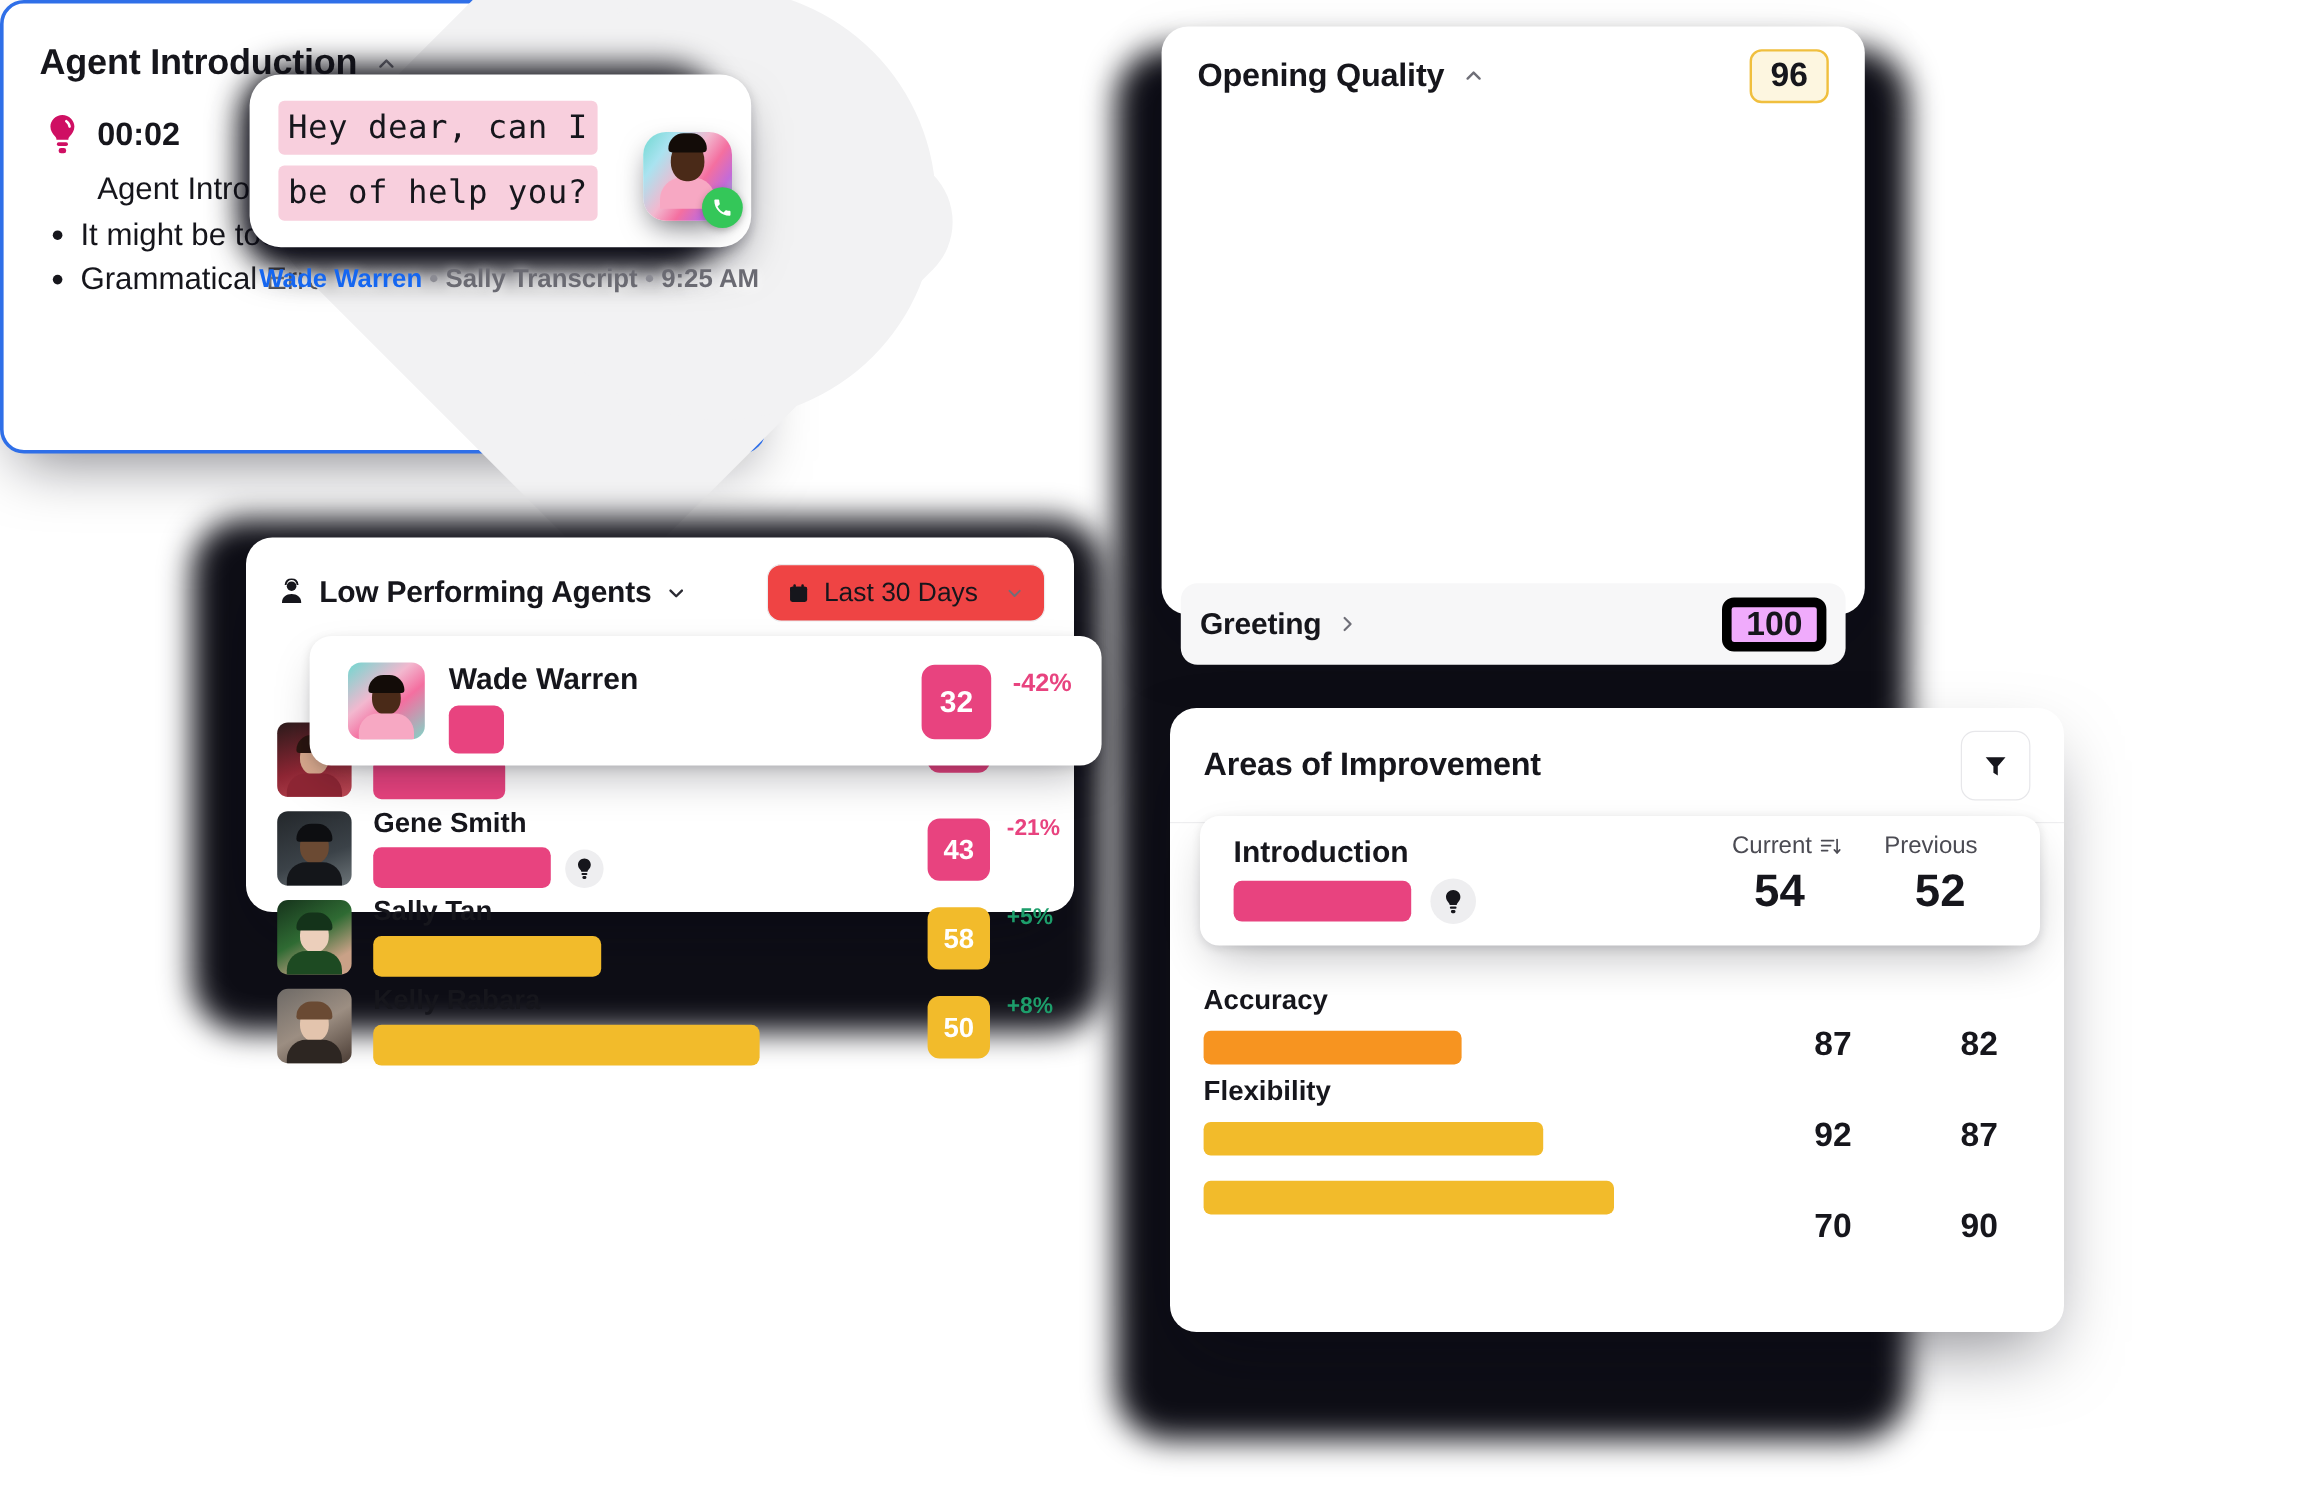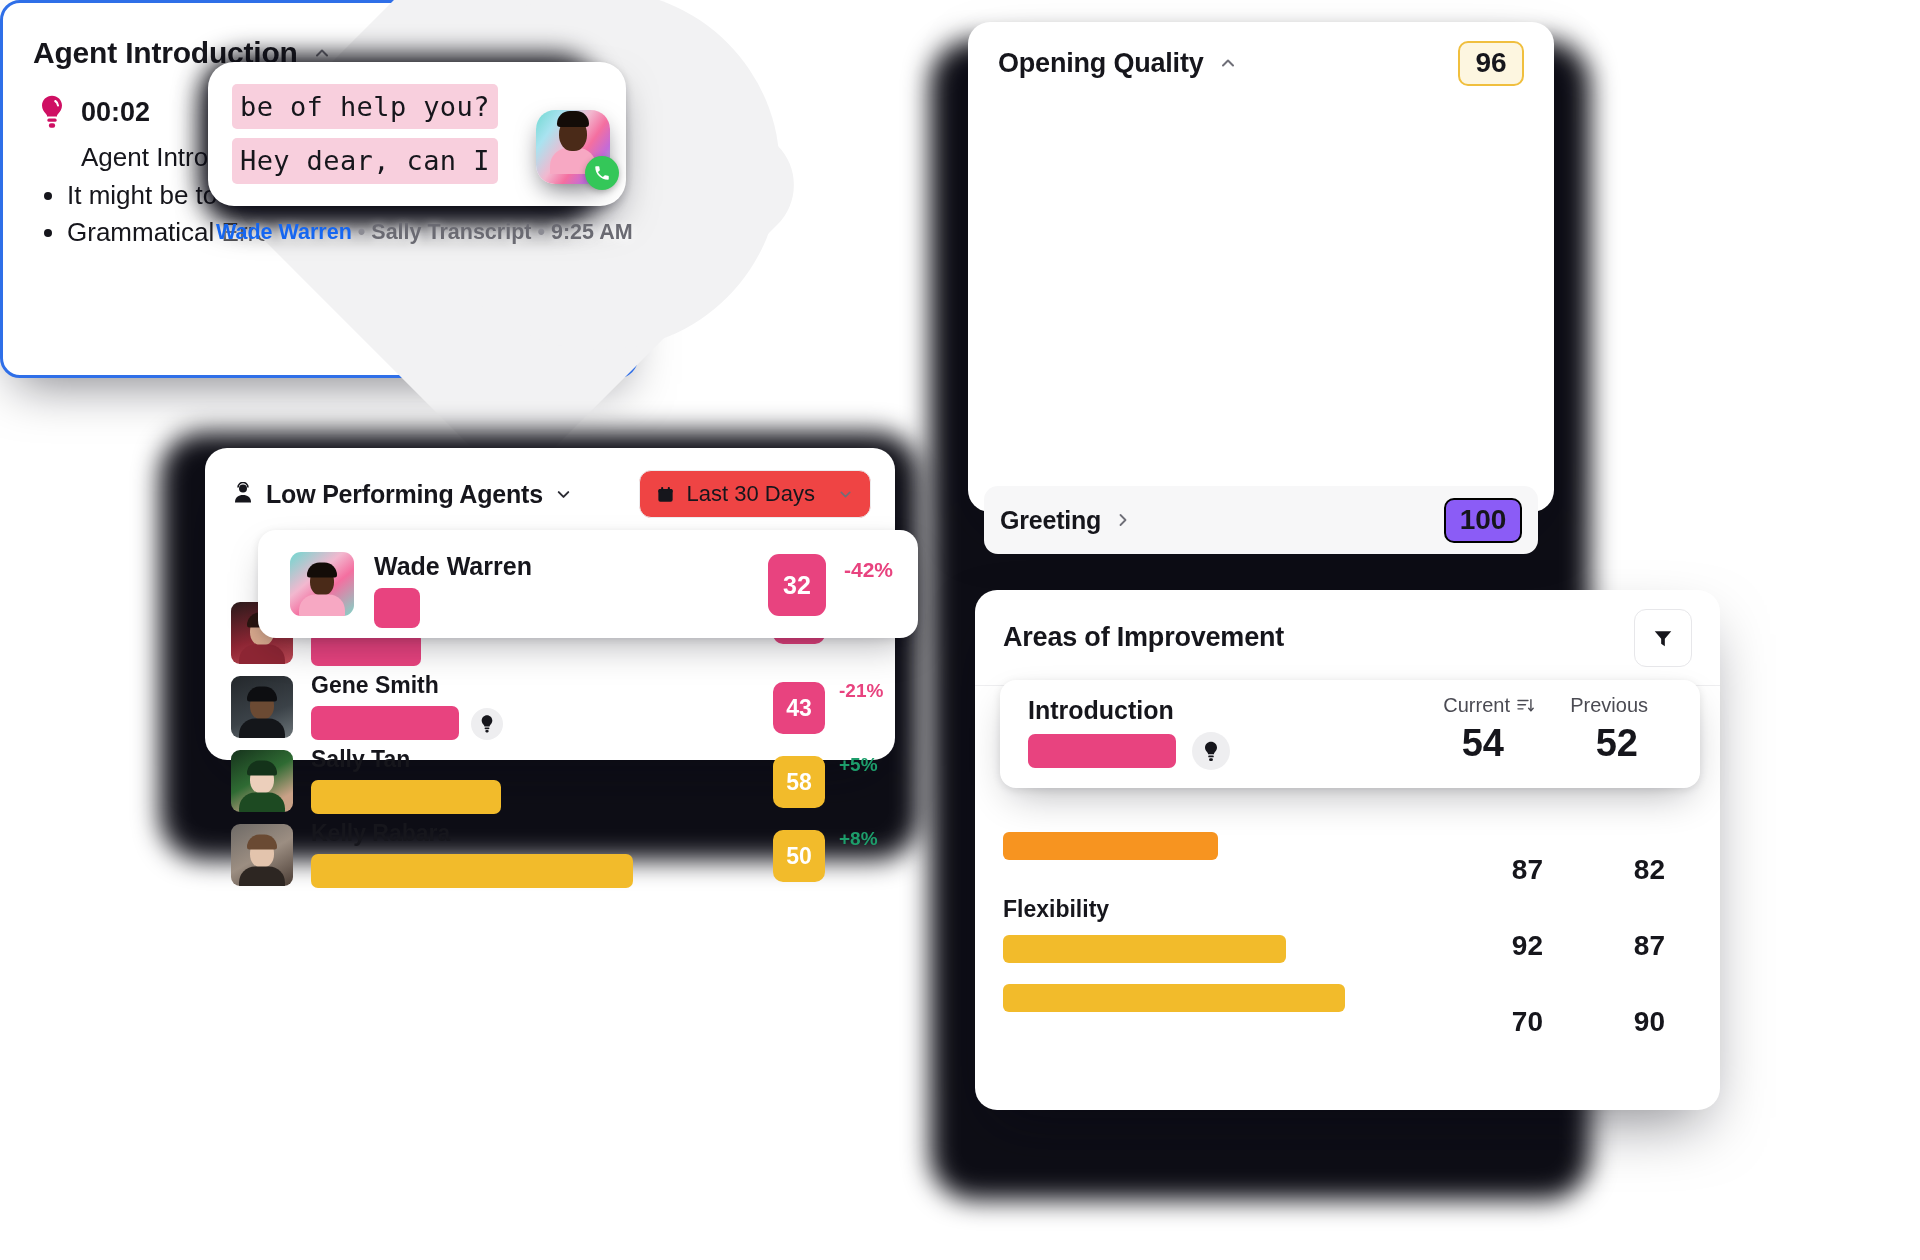--- a/index.html
+++ b/index.html
@@ -64,21 +64,21 @@
      box-shadow:0 26px 60px -18px rgba(8,8,20,.55);}
   #opening-head{position:absolute;left:0;top:0;width:100%;height:82px;
      display:flex;align-items:center;padding:16px 30px;box-sizing:border-box;}
   .sec-title{font-size:27px;font-weight:700;color:#16161c;letter-spacing:-.2px;}
   .chev{margin-left:14px;color:#6f6f78;display:inline-flex;}
   .chev svg{width:20px;height:20px;}
   .score-pill{margin-left:auto;min-width:66px;height:45px;border-radius:10px;
      display:flex;align-items:center;justify-content:center;
      font-size:28px;font-weight:700;padding:0 12px;box-sizing:border-box;}
   .score-amber{background:#fdf6e0;border:2px solid #f0bf3e;color:#16161c;}
-  .score-green{background:#8b5cf6;border:2px solid #000000;color:#16161c;}
+  .score-green{background:#f0abfc;border:8px solid #000000;color:#16161c;}
   .score-pinkpill{background:#fbe0ea;border:2px solid #e8437f;color:#16161c;}
 
   
   #greeting-row{position:absolute;left:16px;top:464px;width:554px;height:68px;
      background:#f7f7f8;border-radius:14px;display:flex;align-items:center;
      padding:0 16px;box-sizing:border-box;}
 
   
   #agent-card{left:858px;top:88px;width:638px;height:378px;z-index:12;
      border:3px solid #2f6fe8;border-radius:20px;background:#fff;
@@ -192,22 +192,22 @@
 
   <div class="blob blob-a"></div>
   <div class="blob blob-b"></div>
 
   <div class="shadow-slab" style="left:160px;top:432px;width:760px;height:428px;"></div>
   <div class="shadow-slab" style="left:930px;top:40px;width:660px;height:1160px;"></div>
   <div class="shadow-slab" style="left:200px;top:55px;width:400px;height:170px;"></div>
 
   <div id="transcript-wrap">
     <div id="bubble">
+      <span class="bubble-line">Hey dear, can I</span>
       <span class="bubble-line">be of help you?</span>
-      <span class="bubble-line">Hey dear, can I</span>
     </div>
     <div id="transcript-meta">
       <span class="nm">Wade Warren</span>
       <span class="dot">•</span>
       <span class="lt">Sally Transcript</span>
       <span class="dot">•</span>
       <span class="lt">9:25 AM</span>
     </div>
   </div>
 
@@ -385,20 +385,21 @@
     <div id="areas-head">
       <span class="t">Areas of Improvement</span>
       <div id="filter-btn">
         <svg viewBox="0 0 24 24" fill="#16161c">
             <path d="M3 4.5h18l-7 8.2V21l-4-2.6v-5.7L3 4.5z"></path>
           </svg>
       </div>
     </div>
 
     <div class="area-row" style="top:230px;">
+      <div class="area-lbl">Accuracy</div>
       <div class="area-bar" style="width:215px;background:#f79420;"></div>
       <div class="area-cur">87</div>
       <div class="area-prv">82</div>
     </div>
 
     <div class="area-row" style="top:306px;">
       <div class="area-lbl">Flexibility</div>
       <div class="area-bar" style="width:283px;background:#f2bb2b;"></div>
       <div class="area-cur">92</div>
       <div class="area-prv">87</div>

